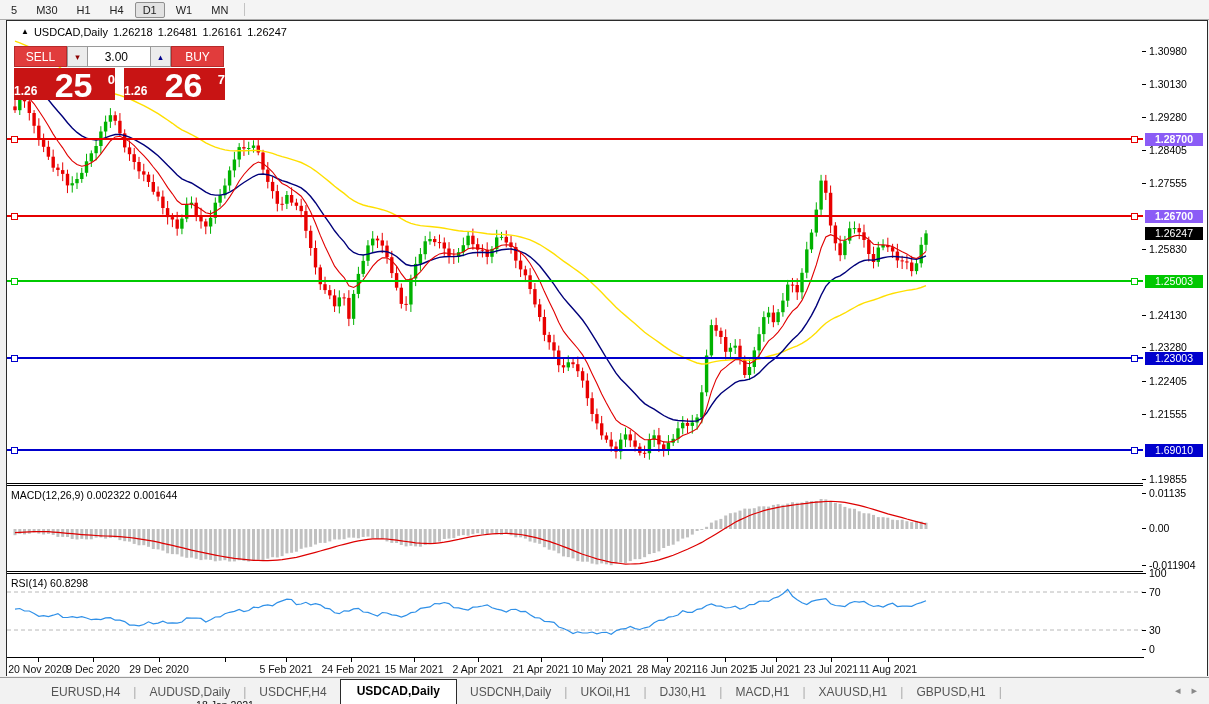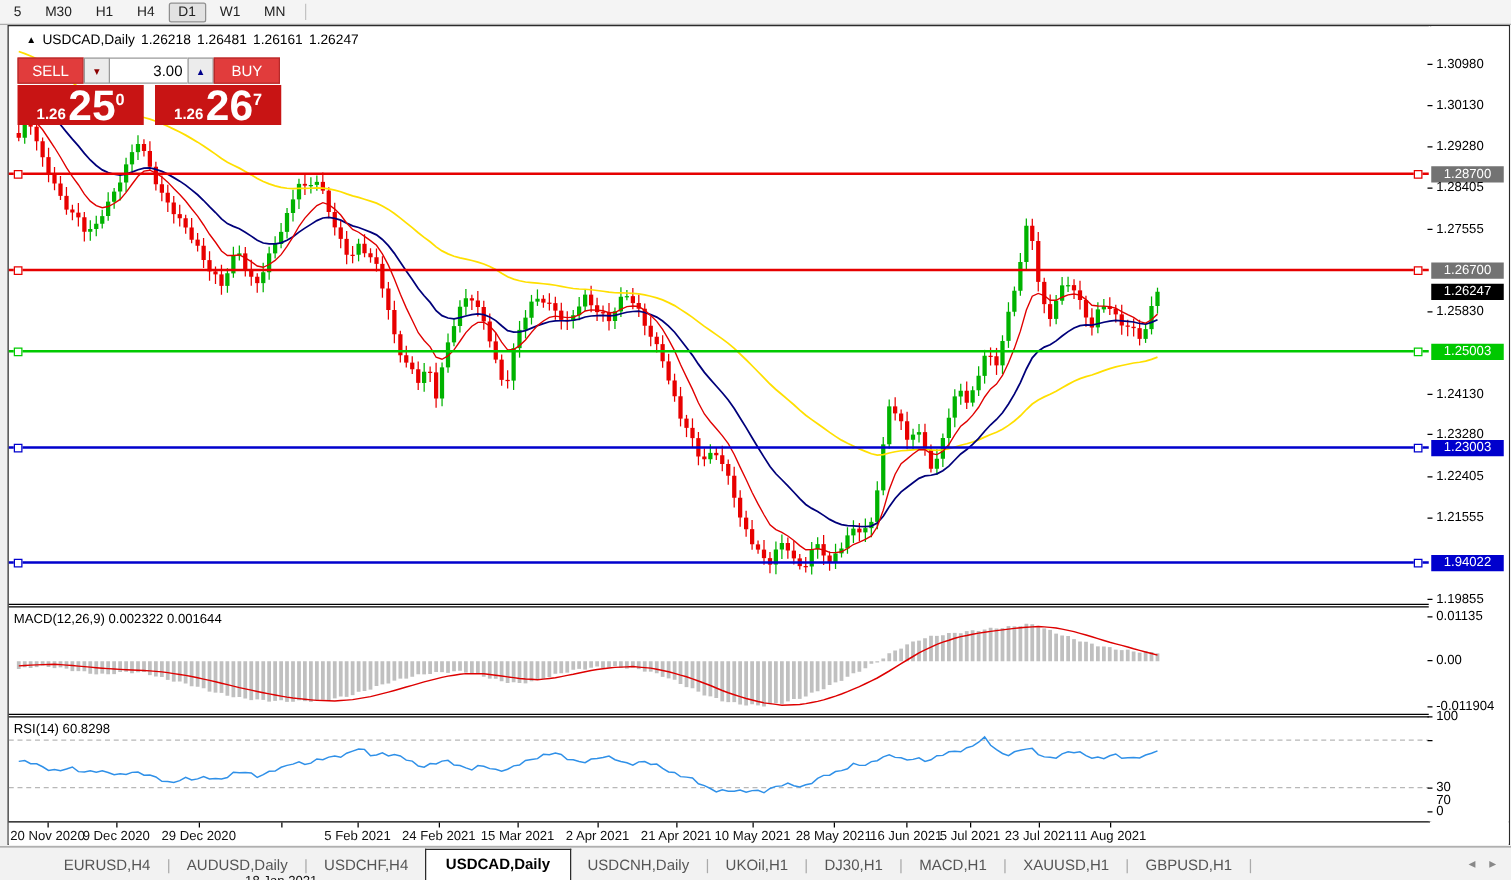--- a/index.html
+++ b/index.html
@@ -18,31 +18,31 @@
   .title-sym{font-weight:bold;font-weight:normal;}
   .hline{position:absolute;left:0;width:1137px;height:2px;z-index:3;}
   .handle{position:absolute;width:5px;height:5px;background:#fff;border:1px solid #000;z-index:4;}
   .trade-panel{position:absolute;left:7px;top:25px;width:211px;z-index:6;font-size:12px;}
   .tp-row1{display:flex;height:21px;}
   .btn-red{background:#e13c3c;border:1px solid #b62a2a;color:#fff;display:flex;align-items:center;justify-content:center;width:53px;box-sizing:border-box;}
   .spin{width:21px;background:#ececec;border:1px solid #9a9a9a;box-sizing:border-box;display:flex;align-items:center;justify-content:center;font-size:9px;}
   .spin.dn{color:#8b0000;}
   .spin.up{color:#00008b;}
   .volfield{width:62px;background:#fff;border-top:1px solid #9a9a9a;border-bottom:1px solid #9a9a9a;box-sizing:border-box;
-    display:flex;align-items:center;justify-content:flex-end;padding-right:4px;color:#000;font-size:12px;}
+    display:flex;align-items:center;justify-content:flex-end;padding-right:22px;color:#000;font-size:12px;}
   .tp-row2{display:flex;margin-top:1px;height:32px;justify-content:space-between;}
-  .pricebox{width:101px;background:#c81414;color:#fff;display:flex;align-items:flex-end;justify-content:center;padding-bottom:2px;box-sizing:border-box;}
+  .pricebox{width:101px;background:#c81414;color:#fff;display:flex;align-items:flex-end;justify-content:space-between;padding-bottom:2px;box-sizing:border-box;}
   .pb-small{font-size:12px;font-weight:bold;margin-right:2px;line-height:14px;}
   .pb-big{font-size:34px;font-weight:bold;line-height:25px;}
   .pb-sup{font-size:13px;font-weight:bold;line-height:13px;position:relative;top:-12px;}
   .axis-col{position:absolute;left:1136px;top:0;width:64px;height:636px;background:#fff;z-index:5;}
   .axlabel{position:absolute;left:6px;font-size:10.5px;color:#000;white-space:nowrap;}
   .axtick{position:absolute;left:-1px;width:4px;height:1px;background:#000;}
   .badge{position:absolute;left:2px;width:58px;height:13px;font-size:10.5px;color:#fff;text-align:center;line-height:13px;white-space:nowrap;overflow:hidden;}
-  .b-red{background:#737373;}
+  .b-red{background:#8b5cf6;font-weight:bold;}
   .b-green{background:#00c800;}
   .b-blue{background:#0000cd;}
   .b-black{background:#000;}
   .ind-label{position:absolute;left:4px;font-size:10.5px;color:#000;z-index:3;}
   .date-strip{position:absolute;left:0;top:637px;width:1200px;height:18px;background:#fff;z-index:1;}
   .dtick{position:absolute;top:0;width:1px;height:4px;background:#000;}
   .dlabel{position:absolute;top:5px;font-size:10.5px;color:#111;transform:translateX(-50%);white-space:nowrap;}
   .tabbar{position:absolute;left:0;top:677px;width:1209px;height:27px;background:#f2f2f2;border-top:1px solid #9a9a9a;
     display:flex;align-items:flex-end;font-size:12px;color:#555;}
   .tab{padding:4px 13px 6px 13px;cursor:default;white-space:nowrap;}
@@ -738,33 +738,33 @@
       <div class="badge b-green" style="top: 254px;">1.25003</div>
       <div class="axtick" style="top: 294px;"></div>
       <div class="axlabel" style="top: 288px;">1.24130</div>
       <div class="axtick" style="top: 326px;"></div>
       <div class="axlabel" style="top: 320px;">1.23280</div>
       <div class="badge b-blue" style="top: 331px;">1.23003</div>
       <div class="axtick" style="top: 360px;"></div>
       <div class="axlabel" style="top: 354px;">1.22405</div>
       <div class="axtick" style="top: 393px;"></div>
       <div class="axlabel" style="top: 387px;">1.21555</div>
-      <div class="badge b-blue" style="top: 423px;">1.94022</div>
+      <div class="badge b-blue" style="top: 423px;">1.69010</div>
       <div class="axtick" style="top: 458px;"></div>
       <div class="axlabel" style="top: 452px;">1.19855</div>
       <div class="axtick" style="top: 472px;"></div>
       <div class="axlabel" style="top: 466px; text-align: right;">0.01135</div>
       <div class="axtick" style="top: 507px;"></div>
       <div class="axlabel" style="top: 501px;">0.00</div>
       <div class="axtick" style="top: 544px;"></div>
       <div class="axlabel" style="top: 538px;">-0.011904</div>
       <div class="axtick" style="top: 552px;"></div>
       <div class="axlabel" style="top: 546px;">100</div>
       <div class="axtick" style="top: 571px;"></div>
-      <div class="axlabel" style="top: 565px; margin-top: 48px;">70</div>
+      <div class="axlabel" style="top: 565px;">70</div>
       <div class="axtick" style="top: 609px;"></div>
       <div class="axlabel" style="top: 603px;">30</div>
       <div class="axtick" style="top: 628px;"></div>
       <div class="axlabel" style="top: 622px;">0</div>
     </div>
   <div class="date-strip" id="date-strip">
       <div class="dtick" style="left: 31px;"></div>
       <div class="dlabel" style="left: 31px;">20 Nov 2020</div>
       <div class="dtick" style="left: 86px;"></div>
       <div class="dlabel" style="left: 86px;">9 Dec 2020</div>

